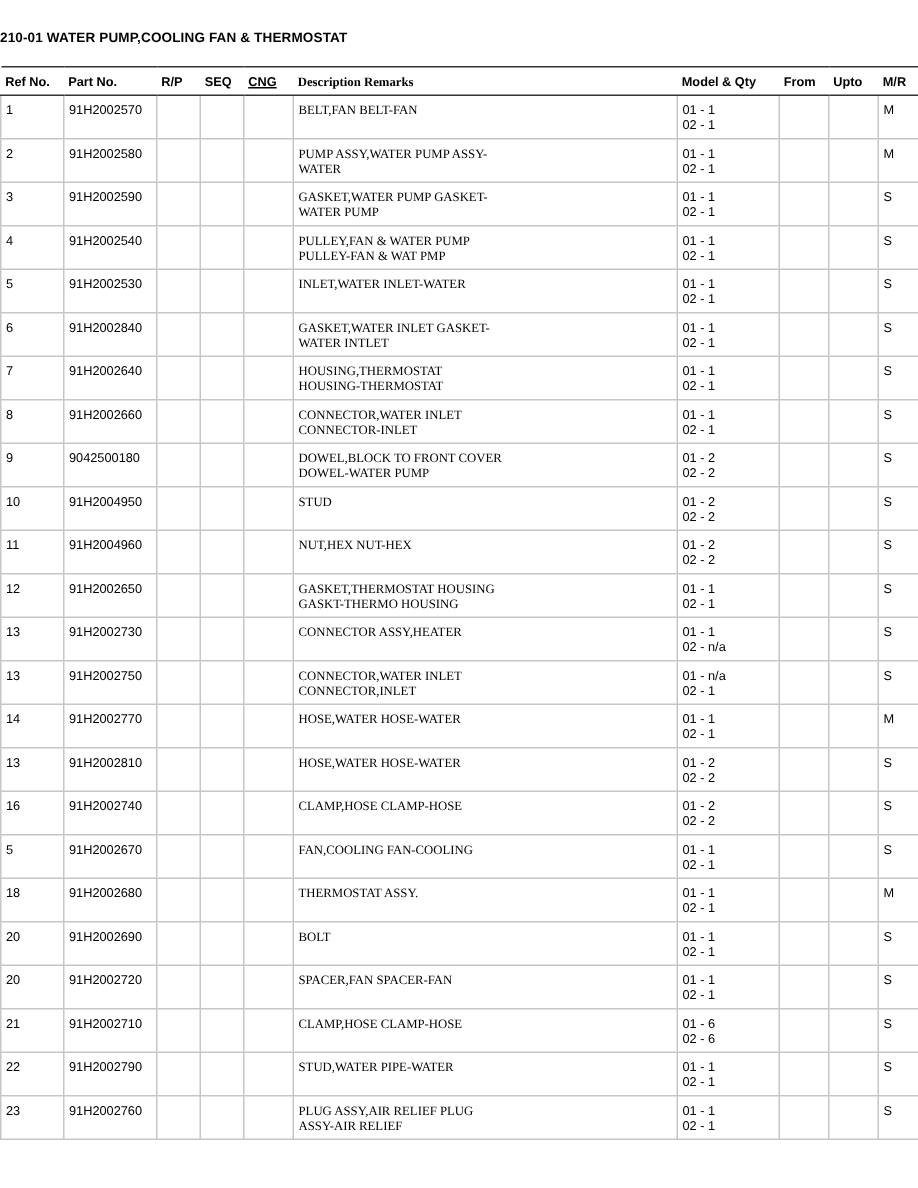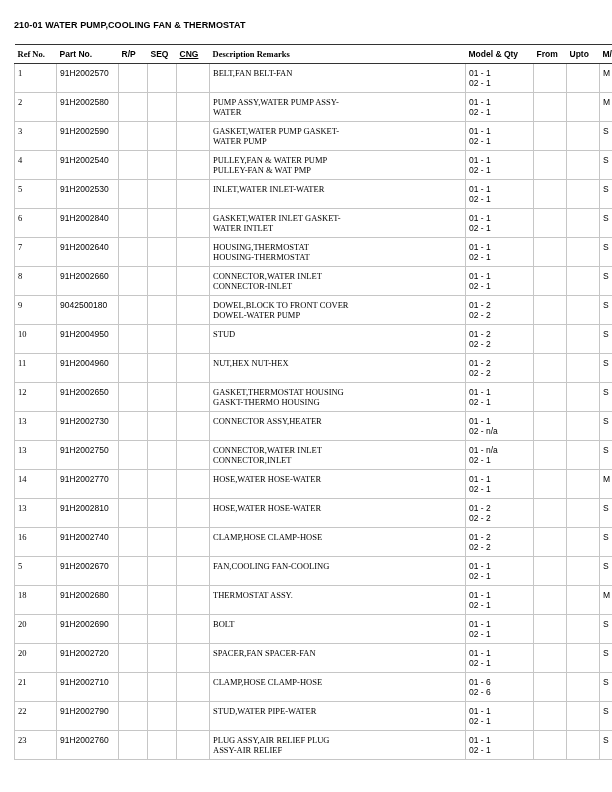--- a/index.html
+++ b/index.html
@@ -8,21 +8,21 @@
     background: #ffffff;
     font-family: "Liberation Sans", sans-serif;
     color: #000000;
   }
   .page {
     position: relative;
     width: 612px;
     height: 792px;
     background: #ffffff;
     box-sizing: border-box;
-    padding: 20px 18px 0 14px;
+    padding: 20px 18px 0 0;
     overflow: hidden;
   }
   .doc-title {
     font-size: 9px;
     font-weight: bold;
     letter-spacing: 0.1px;
     margin: 0 0 14px 0;
   }
   .breadcrumb {
     font-size: 9px;
@@ -50,21 +50,21 @@
     font-size: 8.5px;
     font-weight: normal;
     line-height: 10px;
     vertical-align: top;
     padding: 4px 3px;
     border: 0.8px solid #c6c6c6;
     white-space: pre-line;
     overflow: hidden;
   }
   
-  .c-ref   { width: 36px; font-family: Liberation Serif, serif; }
+  .c-ref   { width: 36px; }
   .c-part  { width: 56px; }
   .c-rp    { width: 23px; }
   .c-seq   { width: 23px; }
   .c-cng   { width: 27px; text-decoration: underline; }
   .c-desc  { width: 250px; font-family: Liberation Serif, serif; }
   .c-model { width: 62px; }
   .c-from  { width: 27px; }
   .c-upto  { width: 27px; }
   .c-mr    { width: 24px; }
 </style>

